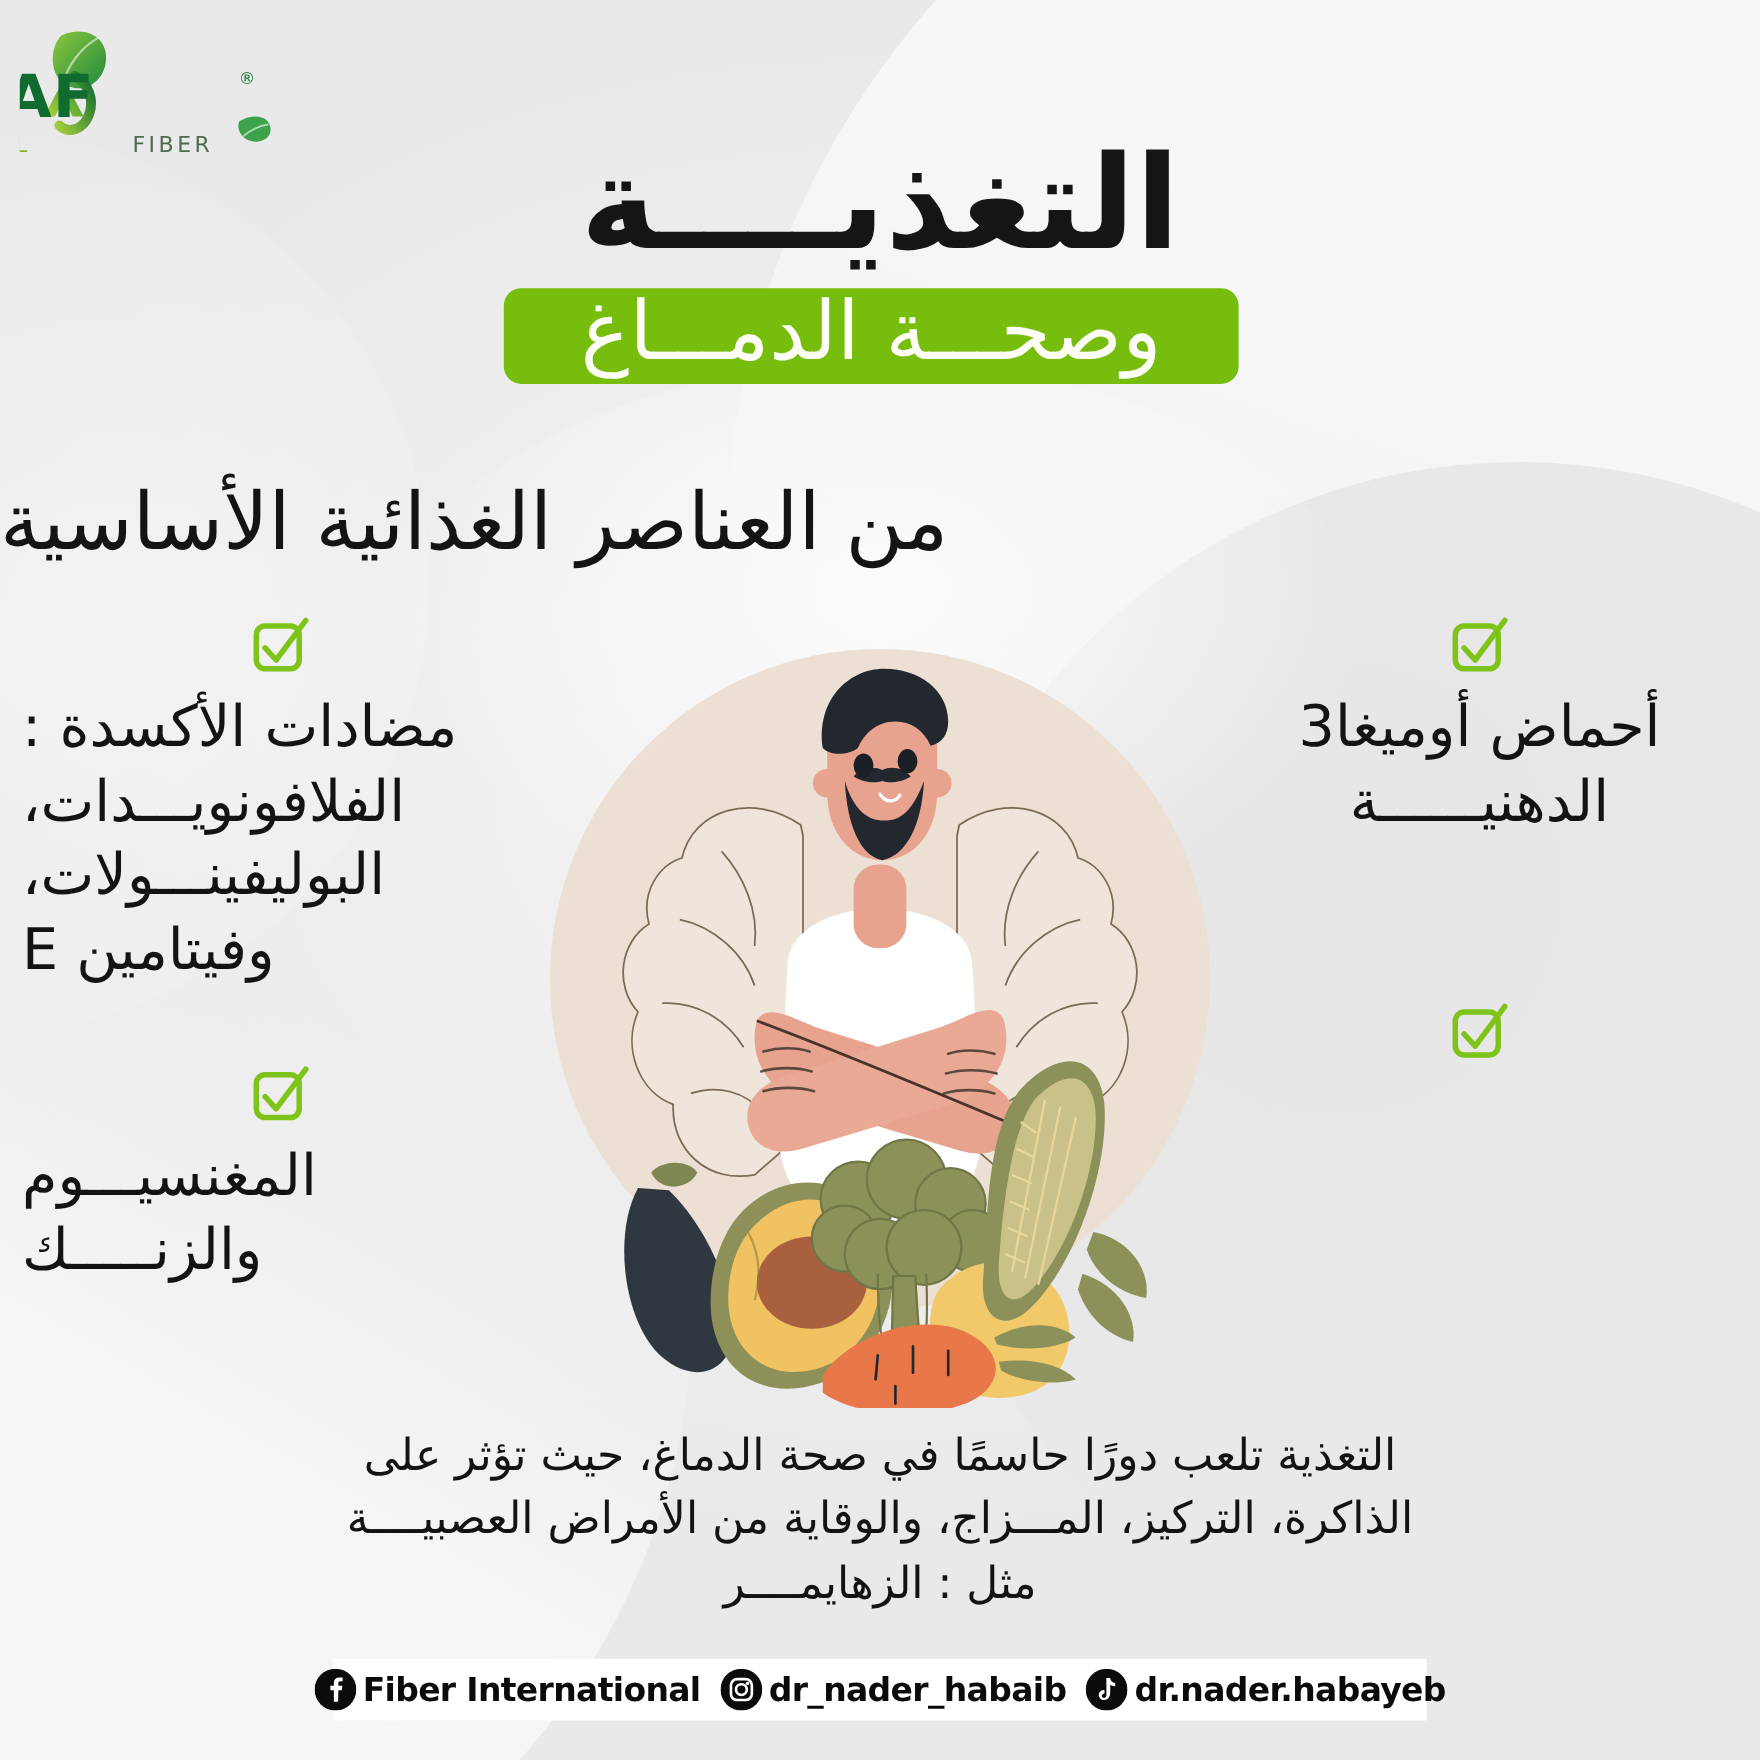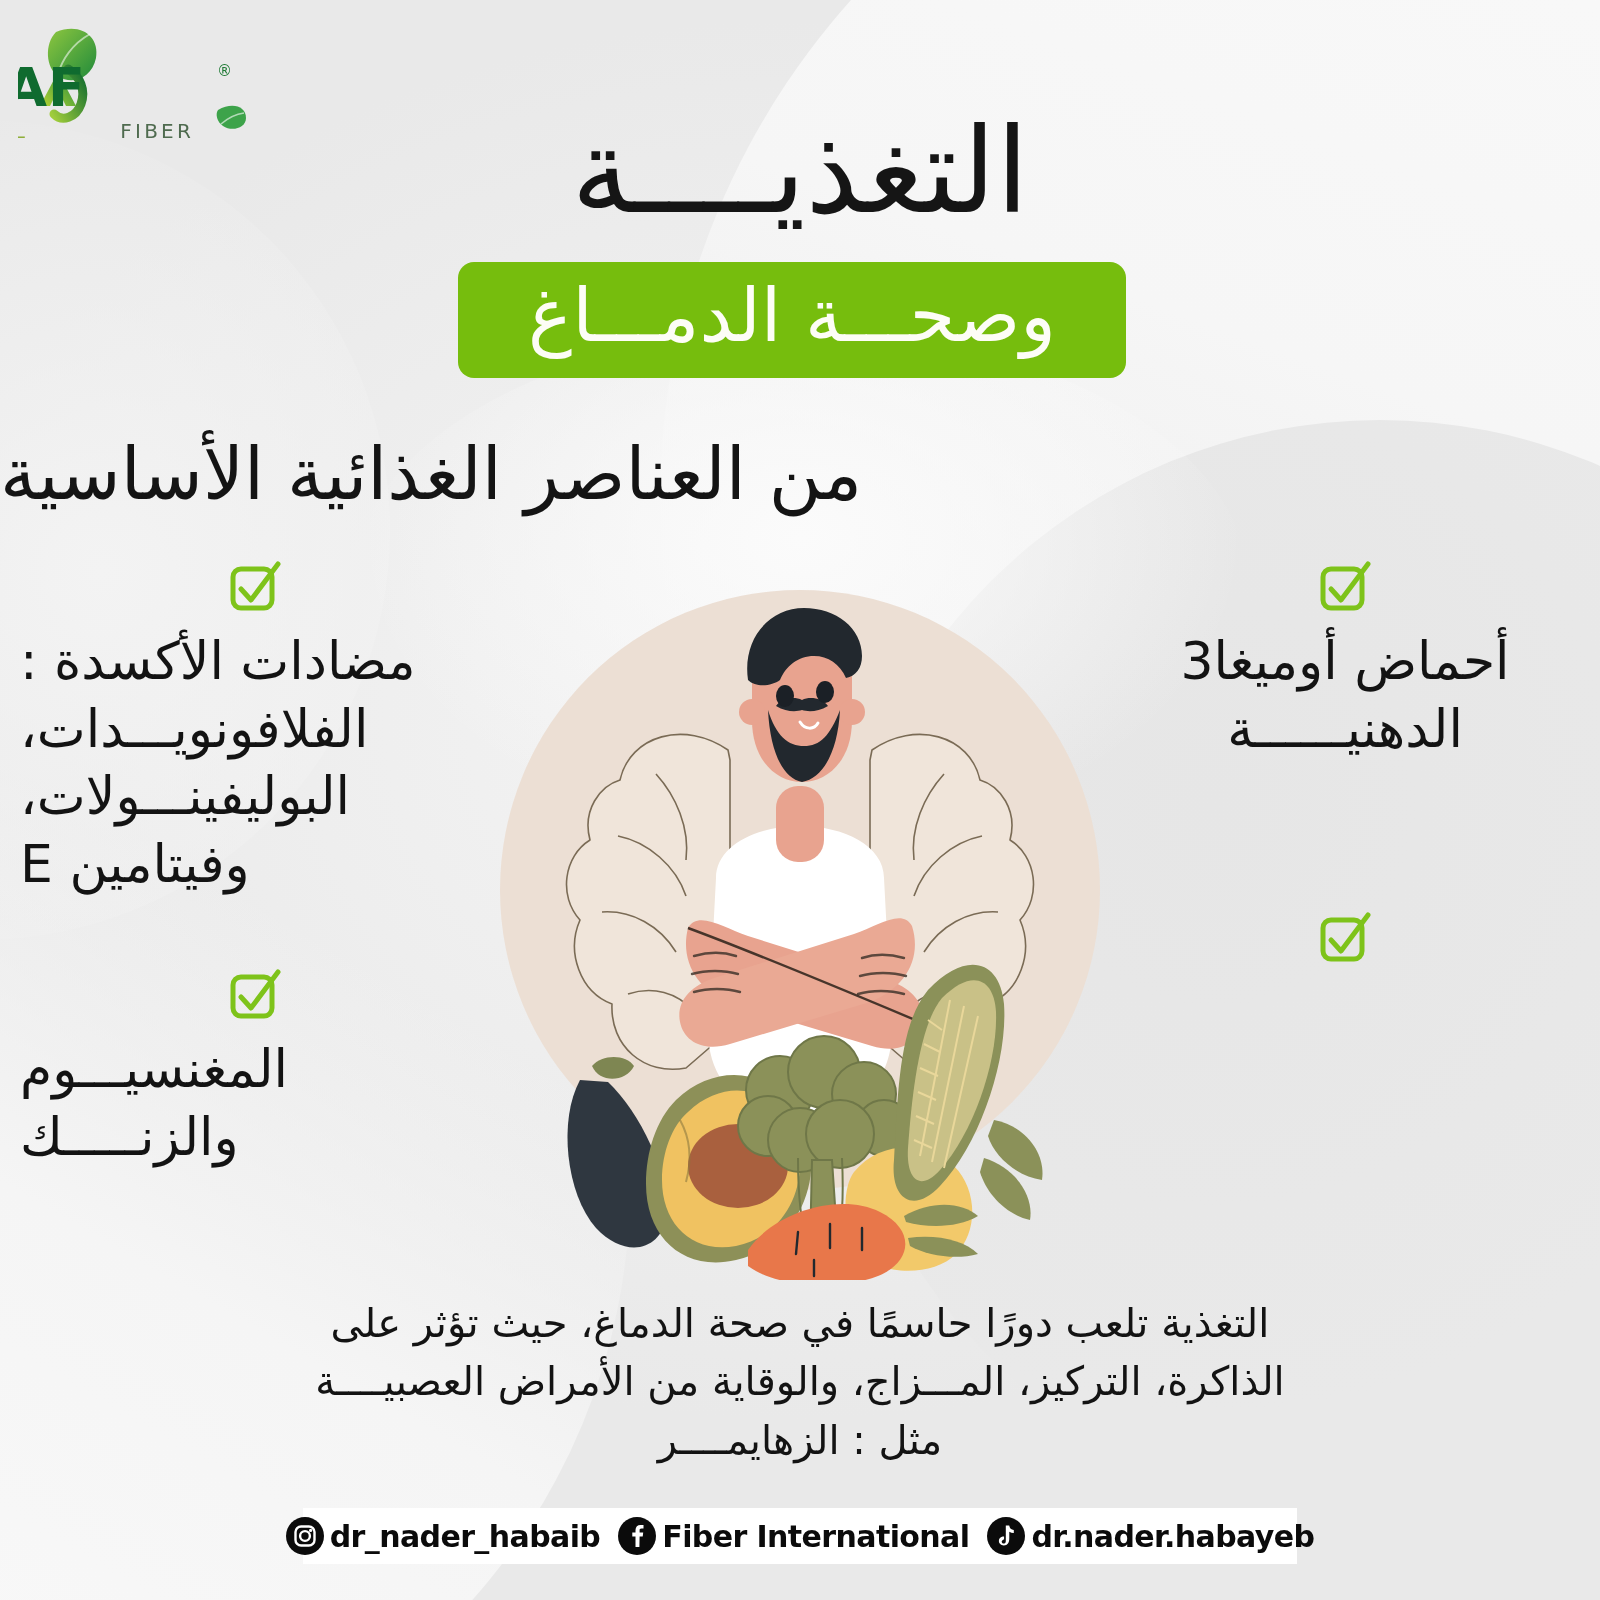--- a/index.html
+++ b/index.html
@@ -45,30 +45,30 @@
     border-radius:50%;
     background:radial-gradient(ellipse at 50% 40%, #fbfbfb 0%, rgba(251,251,251,0) 70%);
   }
 
   
   #logo{position:absolute;left:18px;top:14px;width:270px;height:140px;}
   #logo svg{display:block;}
 
   
   #headline{
-    position:absolute;left:0;right:0;top:112px;
+    position:absolute;left:0;right:0;top:125px;
     text-align:center;
     font-size:118px;line-height:1.0;
-    font-weight:normal;
+    font-weight:bold;
     color:#151515;
     letter-spacing:0px;
   }
   #subbanner{
     position:absolute;
-    left:458px;top:262px;width:668px;height:116px;
+    left:458px;top:262px;width:668px;height:87px;
     background:#76bd0d;
     border-radius:16px;
     display:flex;align-items:center;justify-content:center;
   }
   #subbanner span{
     color:#fdfdf6;
     font-size:74px;line-height:1;
     font-weight:400;
     padding-bottom:10px;
   }
@@ -386,34 +386,34 @@
 
   <div id="para">التغذية تلعب دورًا حاسمًا في صحة الدماغ، حيث تؤثر على
 الذاكرة، التركيز، المـــزاج، والوقاية من الأمراض العصبيــــة
 مثل : الزهايمــــر</div>
 
   <div id="footer">
 
     <div class="social">
       <svg width="38" height="38" viewBox="0 0 38 38" xmlns="http://www.w3.org/2000/svg">
         <circle cx="19" cy="19" r="19" fill="#0b0b0b"></circle>
+        <path d="M21.6 19.6h3.1l.5-4h-3.6v-2.3c0-1.1.3-1.8 1.9-1.8h2v-3.4c-.4 0-1.6-.1-3-.1
+                 -3 0-5 1.8-5 5.1v2.5h-3.2v4h3.2V30h3.9z" fill="#ffffff"></path>
+      </svg>
+      <span class="handle">Fiber International</span>
+    </div>
+
+    <div class="social">
+      <svg width="38" height="38" viewBox="0 0 38 38" xmlns="http://www.w3.org/2000/svg">
+        <circle cx="19" cy="19" r="19" fill="#0b0b0b"></circle>
         <rect x="9.5" y="9.5" width="19" height="19" rx="5.6" ry="5.6" fill="none" stroke="#ffffff" stroke-width="2.4"></rect>
         <circle cx="19" cy="19" r="4.9" fill="none" stroke="#ffffff" stroke-width="2.4"></circle>
         <circle cx="24.6" cy="13.4" r="1.6" fill="#ffffff"></circle>
       </svg>
       <span class="handle">dr_nader_habaib</span>
-    </div>
-
-    <div class="social">
-      <svg width="38" height="38" viewBox="0 0 38 38" xmlns="http://www.w3.org/2000/svg">
-        <circle cx="19" cy="19" r="19" fill="#0b0b0b"></circle>
-        <path d="M21.6 19.6h3.1l.5-4h-3.6v-2.3c0-1.1.3-1.8 1.9-1.8h2v-3.4c-.4 0-1.6-.1-3-.1
-                 -3 0-5 1.8-5 5.1v2.5h-3.2v4h3.2V30h3.9z" fill="#ffffff"></path>
-      </svg>
-      <span class="handle">Fiber International</span>
     </div>
 
     <div class="social">
       <svg width="38" height="38" viewBox="0 0 38 38" xmlns="http://www.w3.org/2000/svg">
         <circle cx="19" cy="19" r="19" fill="#0b0b0b"></circle>
         <path d="M22.2 8.5c.4 2.7 2 4.3 4.6 4.5v3c-1.5.1-2.9-.3-4.5-1.3v5.8
                  c0 1.6 0 3.1-.5 4.4-1.4 3.9-6.4 4.8-8.8 1.9-1.9-2.3-1.3-6 2-7.1
                  .7-.2 1.4-.3 2.1-.2v3.1c-.4.1-.8.1-1.2.3-1 .4-1.4 1.4-1.1 2.4
                  .3 1 1.4 1.5 2.4 1.2 1.1-.3 1.6-1.2 1.6-2.5V8.5z" fill="#ffffff"></path>
       </svg>

